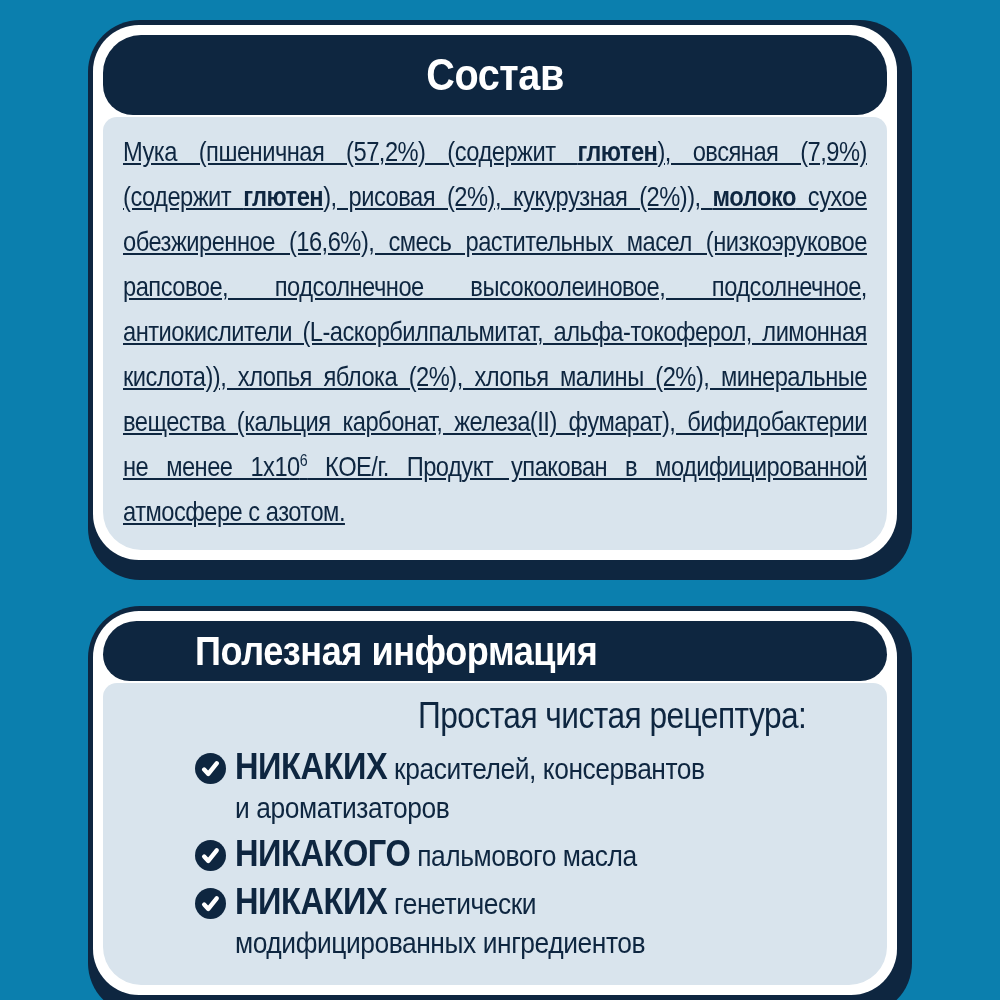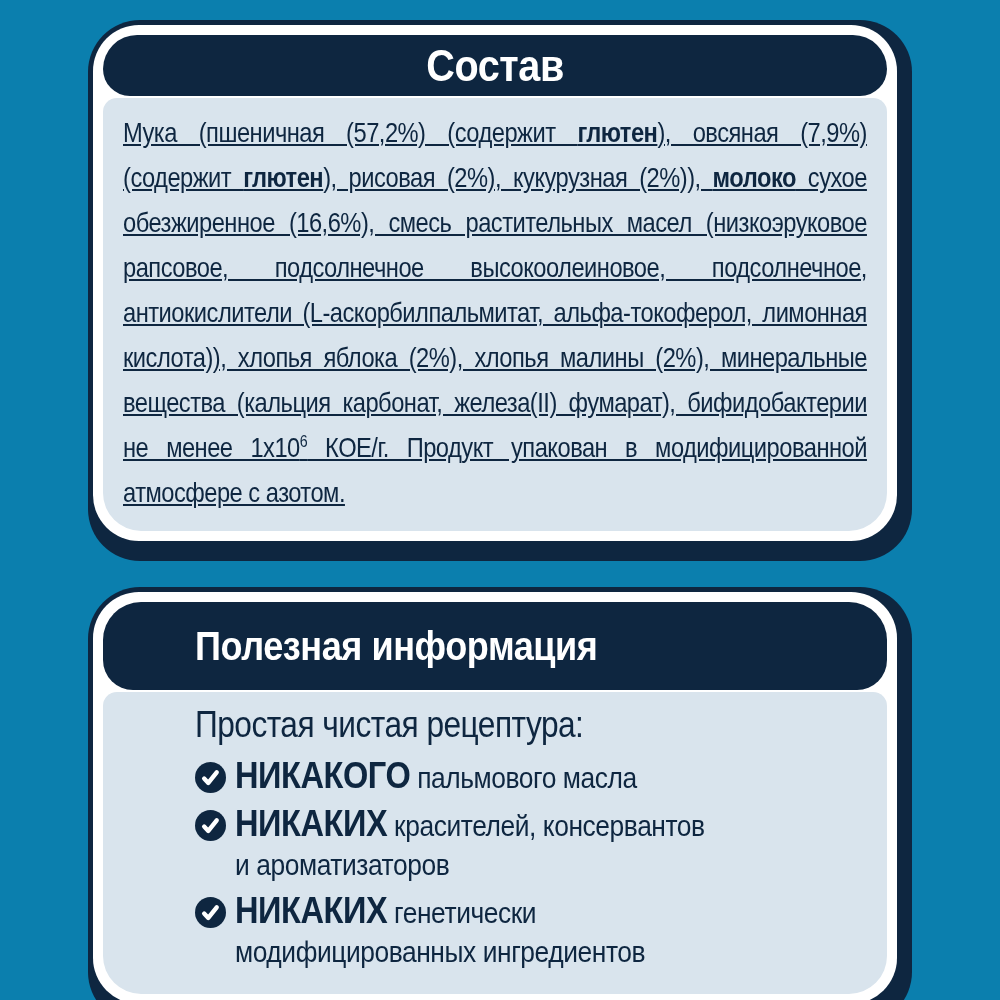--- a/index.html
+++ b/index.html
@@ -24,36 +24,36 @@
   .card + .card{margin-top:26px;}
   .frame{background:var(--frame);border-radius:46px;padding:10px;}
   .band{background:var(--navy);color:#fff;border-radius:38px 38px 30px 30px;}
   .cbody{background:var(--card-body);border-radius:14px 14px 38px 38px;margin-top:2px;}
 
   
   .cond-block{transform:scaleX(0.862);transform-origin:0 0;width:116%;}
   .cond-inline{display:inline-block;transform:scaleX(0.88);transform-origin:0 50%;white-space:nowrap;}
 
   
-  .band-center{height:61px;display:flex;align-items:center;justify-content:center;}
+  .band-center{height:80px;display:flex;align-items:center;justify-content:center;}
   .card-title{margin:0;font-size:45px;font-weight:bold;letter-spacing:-0.5px;}
   .band-center .cond-inline{transform-origin:50% 50%;}
   .comp-body{padding:12px 20px 16px;text-decoration:underline;}
   .ingredients{
     margin:0;font-size:27.5px;line-height:45px;letter-spacing:-0.6px;
     text-align:justify;color:var(--text);
   }
   .ingredients b{font-weight:bold;}
   sup{font-size:60%;line-height:0;}
 
   
-  .band-left{height:88px;display:flex;align-items:center;padding-left:92px;}
+  .band-left{height:60px;display:flex;align-items:center;padding-left:92px;}
   .info-title{margin:0;font-size:41px;font-weight:bold;letter-spacing:-0.5px;}
   .info-body{padding:12px 28px 16px 92px;}
-  .subtitle{margin:0 0 10px;font-size:36px;letter-spacing:-0.6px;}
+  .subtitle{margin:0 0 10px;font-size:36px;letter-spacing:-0.6px;text-align:right;}
   .checklist{list-style:none;margin:0;padding:0;}
   .checklist li{display:flex;align-items:flex-start;margin-bottom:7px;}
   .check{flex:0 0 auto;width:31px;height:31px;margin-top:6px;margin-right:9px;}
   .check svg{display:block;}
   .item-text{
     font-size:30px;line-height:39px;letter-spacing:-0.5px;
     white-space:pre-line;width:680px;flex:0 0 auto;
     transform:scaleX(0.88);transform-origin:0 0;
   }
   .item-text b{font-size:37px;font-weight:bold;letter-spacing:-0.5px;}
@@ -88,31 +88,31 @@
           <span class="cond-inline">Простая чистая рецептура:</span>
         </p>
         <ul class="checklist">
             <li>
               <span class="check">
                 <svg viewBox="0 0 24 24" width="31" height="31">
                   <circle cx="12" cy="12" r="12" fill="#0e2640"></circle>
                   <path d="M7.1 12.8l3.2 3.4 6.5-8.2" fill="none" stroke="#fff" stroke-width="3.4" stroke-linecap="round" stroke-linejoin="round"></path>
                 </svg>
               </span>
-              <span class="item-text"><b>НИКАКОГО</b> пальмового масла</span>
+              <span class="item-text"><b>НИКАКИХ</b> красителей, консервантов
+и ароматизаторов</span>
             </li>
             <li>
               <span class="check">
                 <svg viewBox="0 0 24 24" width="31" height="31">
                   <circle cx="12" cy="12" r="12" fill="#0e2640"></circle>
                   <path d="M7.1 12.8l3.2 3.4 6.5-8.2" fill="none" stroke="#fff" stroke-width="3.4" stroke-linecap="round" stroke-linejoin="round"></path>
                 </svg>
               </span>
-              <span class="item-text"><b>НИКАКИХ</b> красителей, консервантов
-и ароматизаторов</span>
+              <span class="item-text"><b>НИКАКОГО</b> пальмового масла</span>
             </li>
             <li>
               <span class="check">
                 <svg viewBox="0 0 24 24" width="31" height="31">
                   <circle cx="12" cy="12" r="12" fill="#0e2640"></circle>
                   <path d="M7.1 12.8l3.2 3.4 6.5-8.2" fill="none" stroke="#fff" stroke-width="3.4" stroke-linecap="round" stroke-linejoin="round"></path>
                 </svg>
               </span>
               <span class="item-text"><b>НИКАКИХ</b> генетически
 модифицированных ингредиентов</span>

